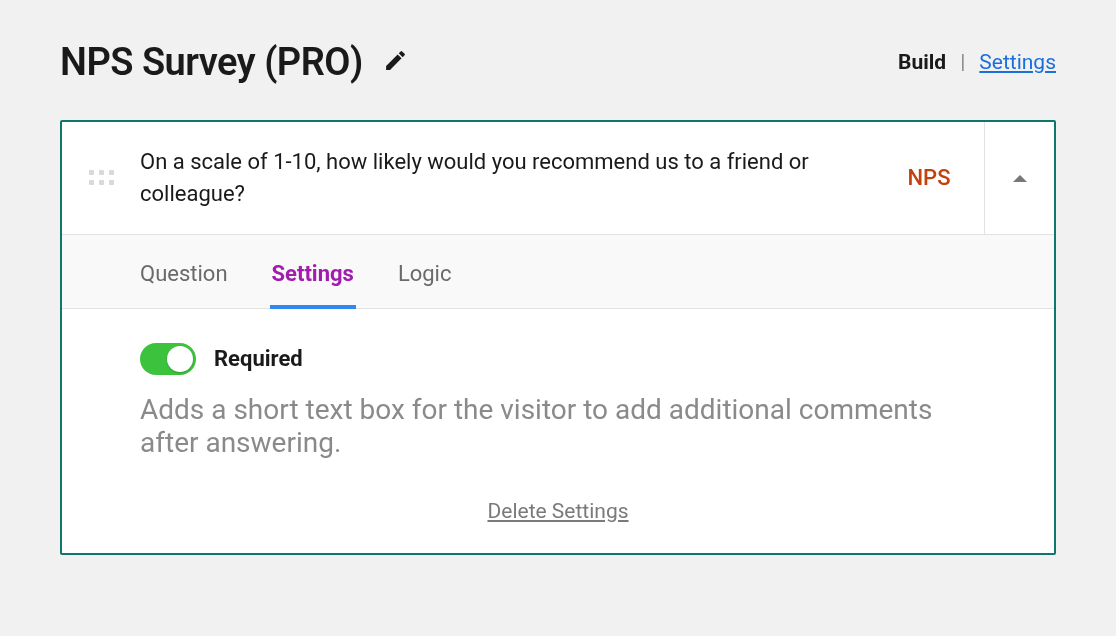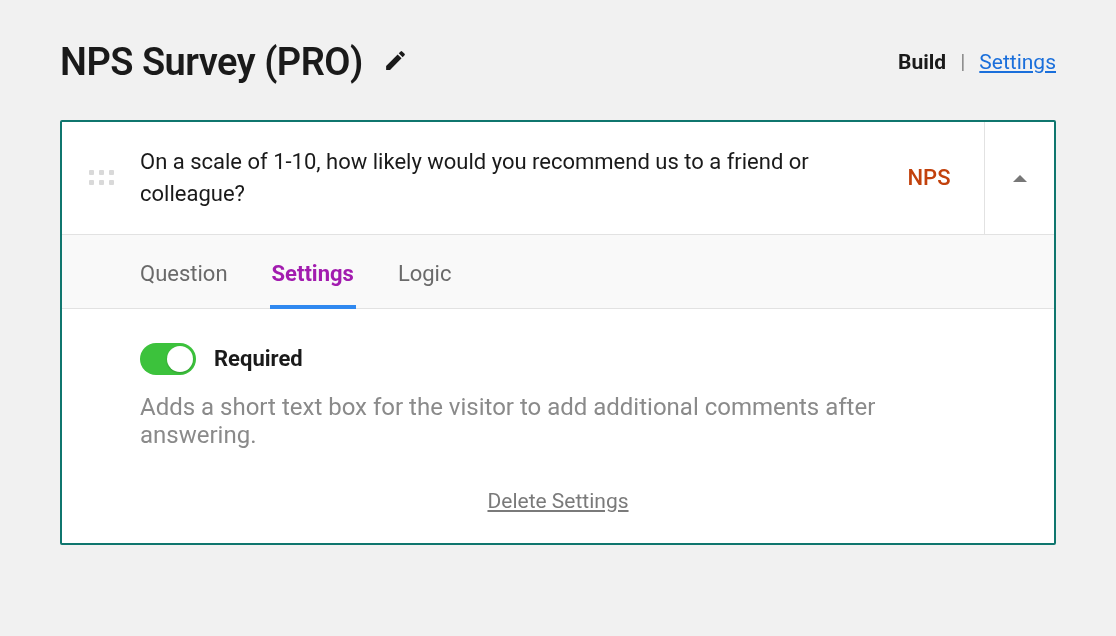--- a/index.html
+++ b/index.html
@@ -101,21 +101,21 @@
     }
     .toggle-knob {
       position: absolute;
       right: 3px; top: 3px;
       width: 26px; height: 26px;
       background: #fff;
       border-radius: 50%;
       box-shadow: 0 1px 2px rgba(0,0,0,0.2);
     }
     .setting-label { font-size: 22px; font-weight: 700; color: #1a1a1a; }
-    .setting-desc { font-size: 24px; color: #8a8a8a; margin-top: -6px; margin-bottom: 10px; }
+    .setting-desc { font-size: 28px; color: #8a8a8a; margin-top: -6px; margin-bottom: 10px; }
     .delete-wrap { text-align: center; margin-top: 40px; }
     .delete-link { font-size: 21px; color: #7a7a7a; text-decoration: underline; cursor: pointer; }
   </style>
 </head>
 <body>
 
 <div class="header">
   <div class="title-wrap">
     <h1 class="title">NPS Survey (PRO)</h1>
     <span class="edit-icon">

